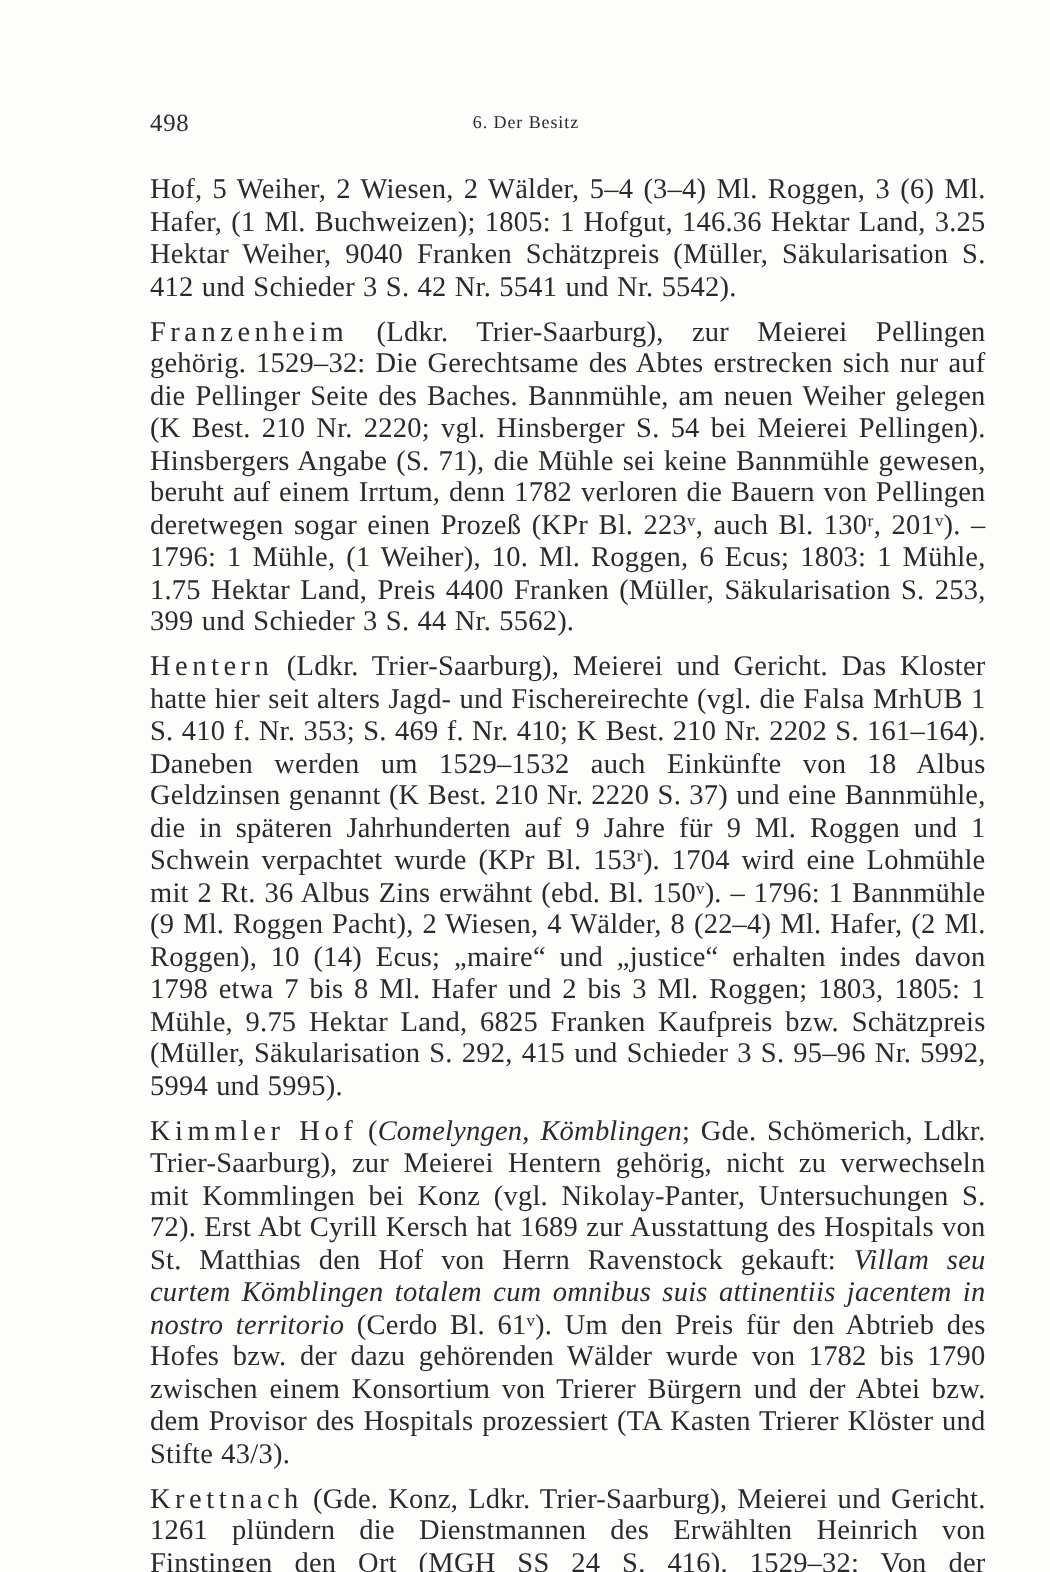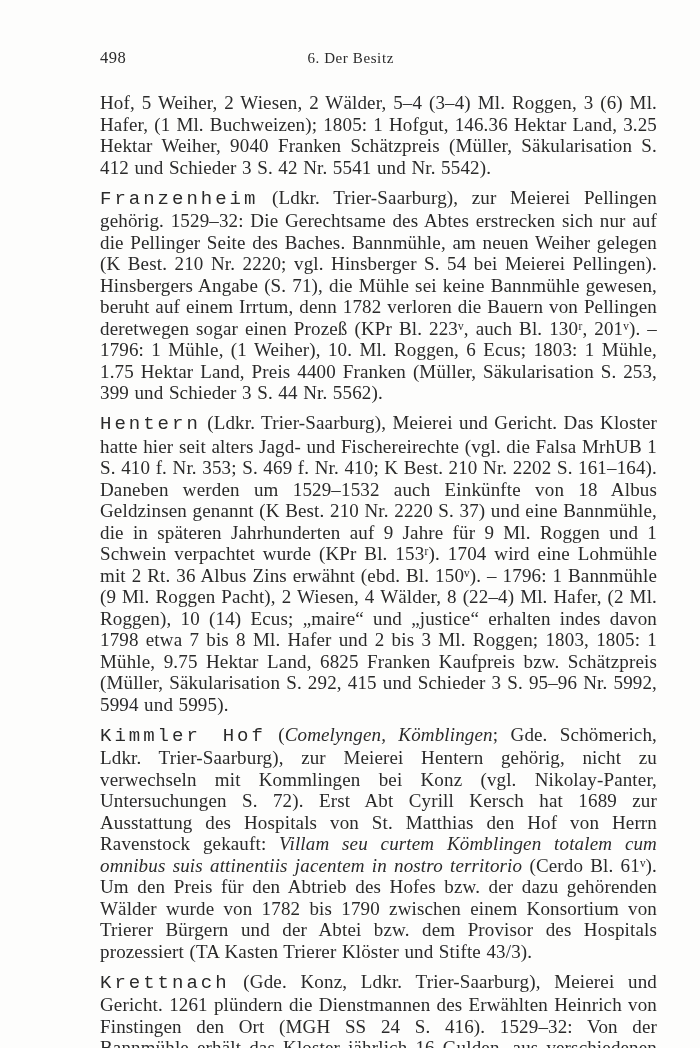--- a/index.html
+++ b/index.html
@@ -23,48 +23,48 @@
   .content {
     position: absolute;
     left: 100px;
     top: 48px;
     width: 557px;
   }
   .running-head {
     position: relative;
     height: 20px;
     margin-bottom: 24px;
+    margin-top: 24px;
   }
   .pagenum {
     position: absolute;
     left: 0;
     top: 0;
     font-size: 16.5px;
     letter-spacing: 0.5px;
   }
   .chapter {
     position: absolute;
     left: 45%;
     transform: translateX(-50%);
     top: 2px;
-    font-size: 15px;
+    font-size: 12px;
     letter-spacing: 0.6px;
   }
   .para {
     margin: 0 0 8.5px 0;
     font-size: 19px;
     line-height: 21.5px;
     text-align: justify;
     word-spacing: 0.6px;
     letter-spacing: 0.15px;
     hyphens: auto;
   }
   .headword {
     letter-spacing: 3px;
-    font-family: Liberation Mono, monospace;
   }
   .it {
     font-style: italic;
   }
 </style>
 </head>
 <body>
 
 <main class="page">
   <div class="content">

